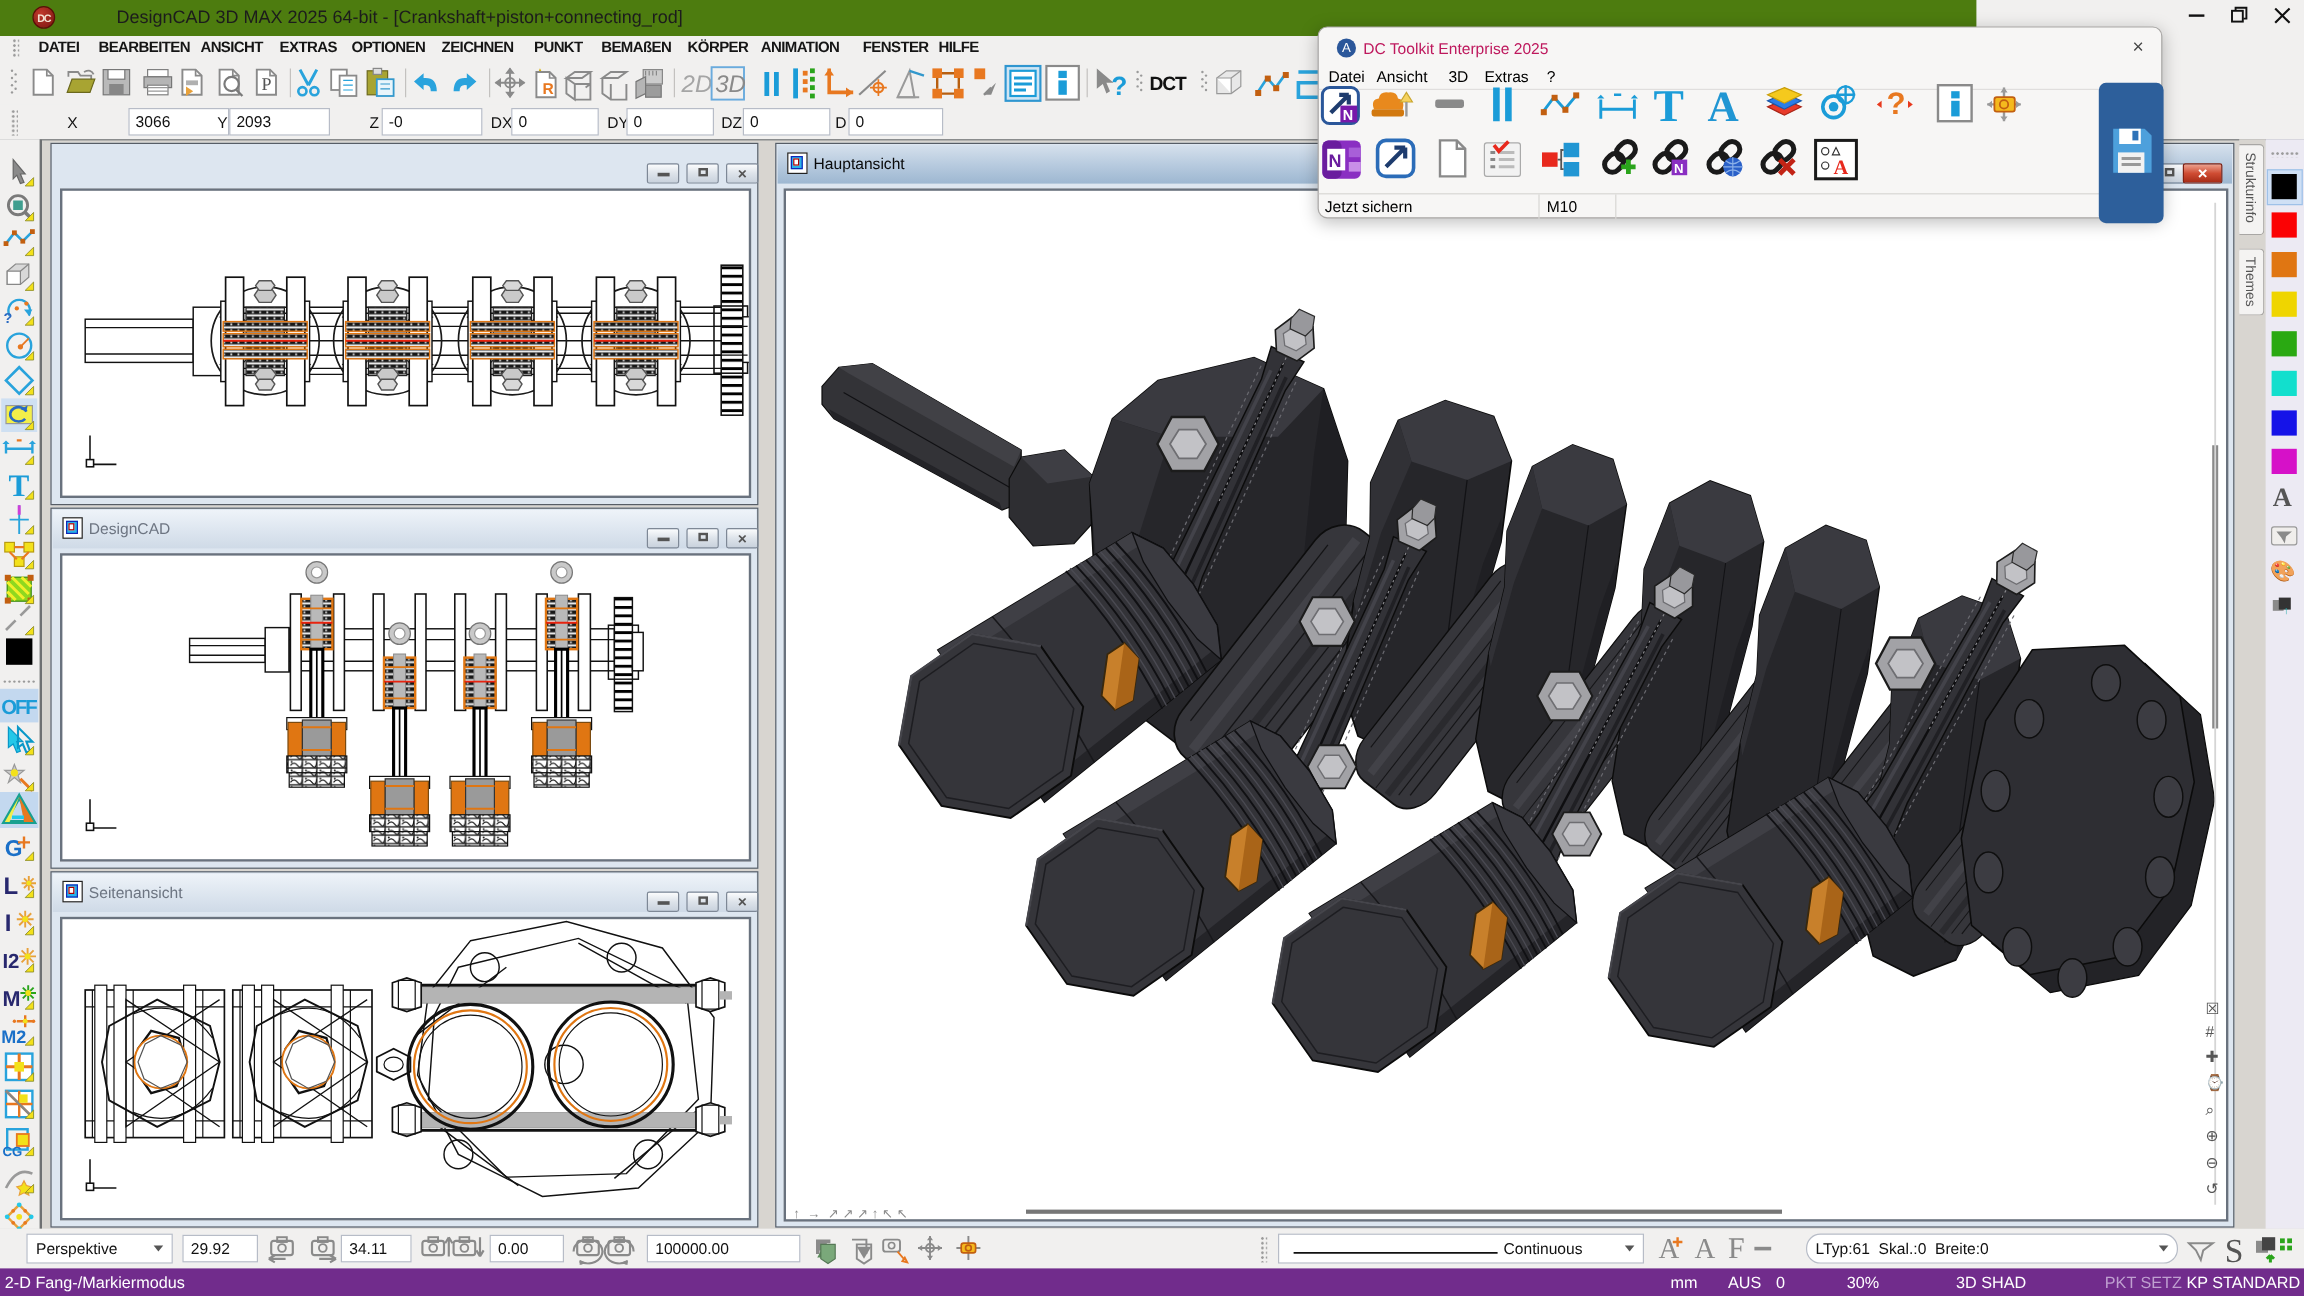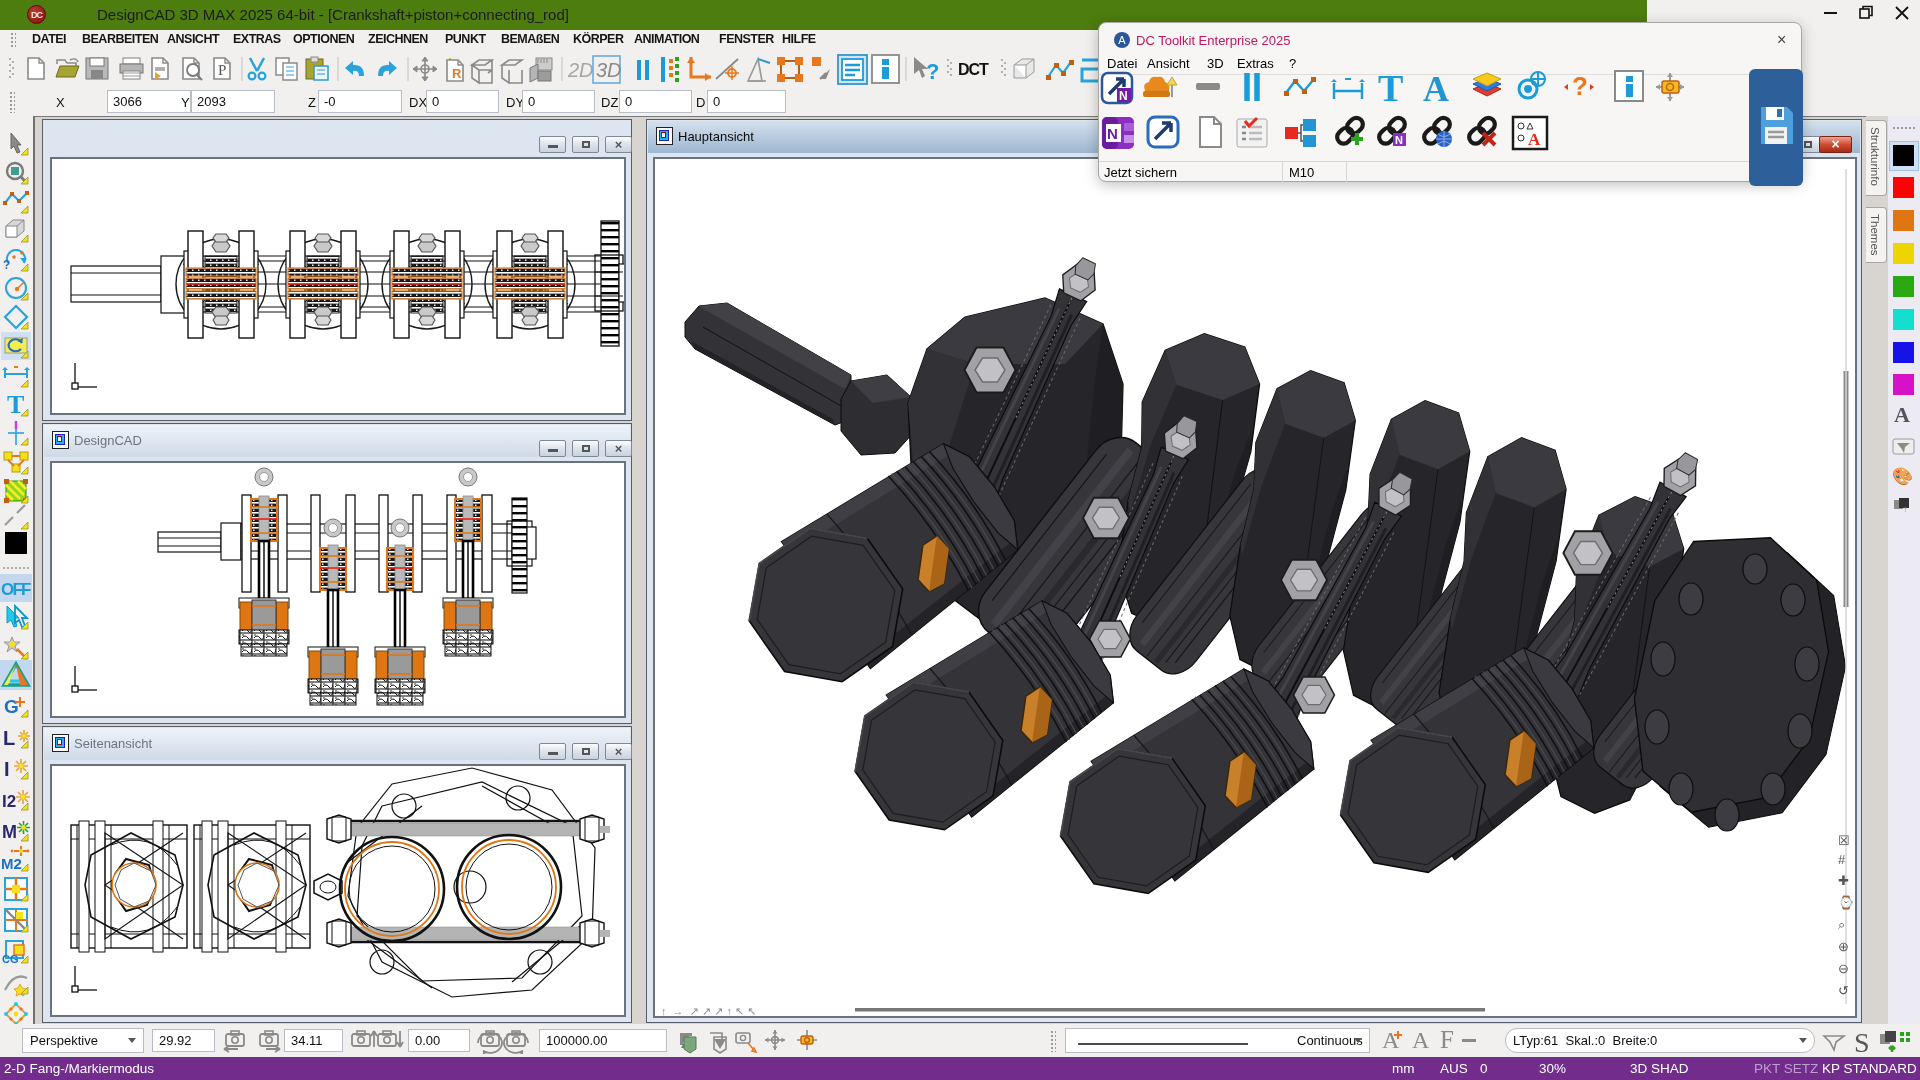--- a/index.html
+++ b/index.html
@@ -1010,21 +1010,21 @@
       </g>
     <g transform="translate(120,2)">
         <path d="M11,1 v20 M1,11 h20" stroke="#8a8a8a" stroke-width="1.6"></path>
         <rect x="5" y="7" width="12" height="8" rx="2" fill="#f5b91d" stroke="#c25f10" stroke-width="1.4"></rect>
         <circle cx="11" cy="11" r="2.4" fill="none" stroke="#c25f10" stroke-width="1.4"></circle>
       </g>
   </svg>
   <div class="dragdots" style="left:1050px;top:6px;height:22px;"></div>
   <div class="ddl" style="left:1065px;width:305px;"><svg width="180" height="10" style="margin-top:6px;">
         <line x1="5" y1="5" x2="175" y2="5" stroke="#111" stroke-width="1.5"></line>
-      </svg><span style="position:absolute;left:187px;top:4px;margin-left:44px;">Continuous</span></div>
+      </svg><span style="position:absolute;left:187px;top:4px;">Continuous</span></div>
   <svg class="abs" style="left:1380px;top:3px;" width="125" height="28" viewBox="0 0 125 28">
     <text x="2" y="21" font-size="24" fill="#8a8a8a" font-family="Liberation Serif">A</text>
       <path d="M18,4 v8 m-4,-4 h8" stroke="#e87820" stroke-width="2"></path>
     <text x="32" y="21" font-size="24" fill="#8a8a8a" font-family="Liberation Serif">A</text>
     <text x="60" y="21" font-size="25" fill="#8a8a8a" font-family="Liberation Serif">F</text>
     <rect x="82" y="12" width="14" height="3" fill="#8a8a8a"></rect>
   </svg>
   <div class="ddl" style="left:1505px;width:310px;border-radius:12px;">LTyp:61&nbsp; Skal.:0&nbsp; Breite:0</div>
   <svg class="abs" style="left:1822px;top:4px;" width="98" height="28" viewBox="0 0 98 28">
     <path d="M2,8 h20 l-8,6 -2,8 -4,-8 z" fill="none" stroke="#8a8a8a" stroke-width="1.6"></path>

